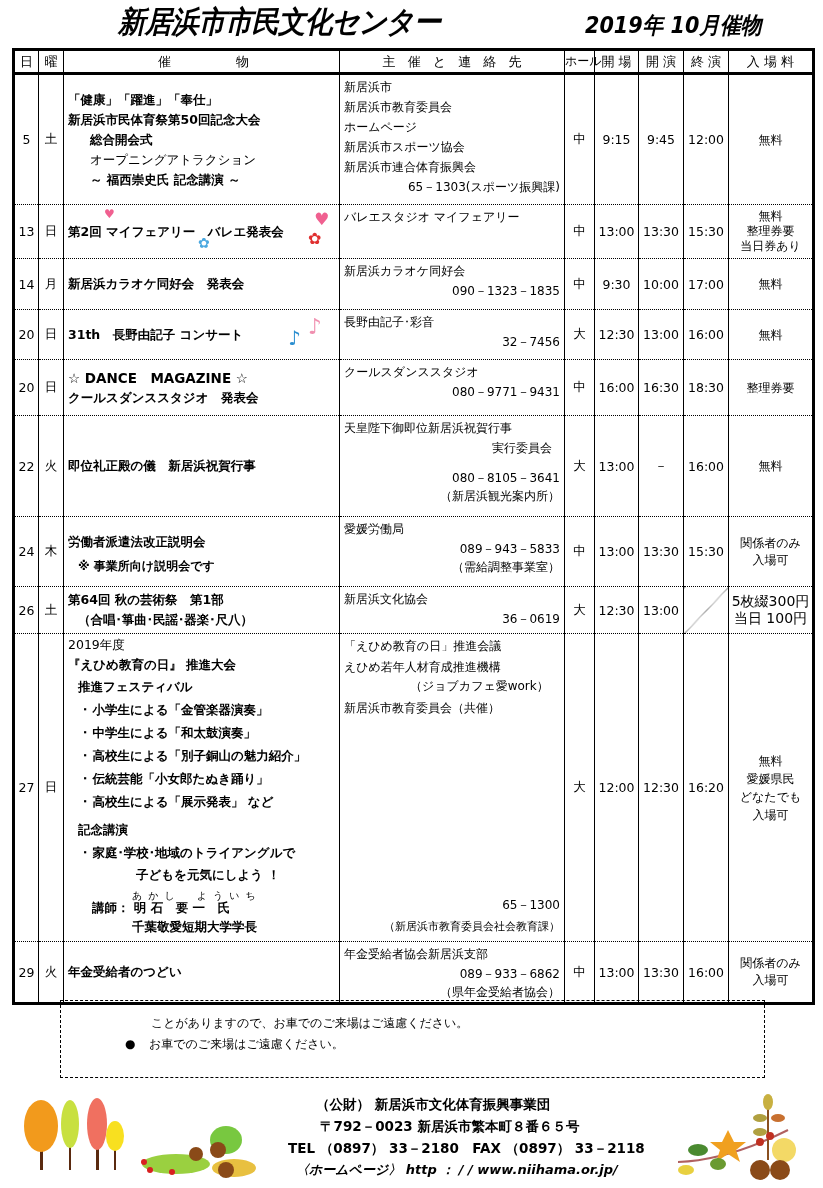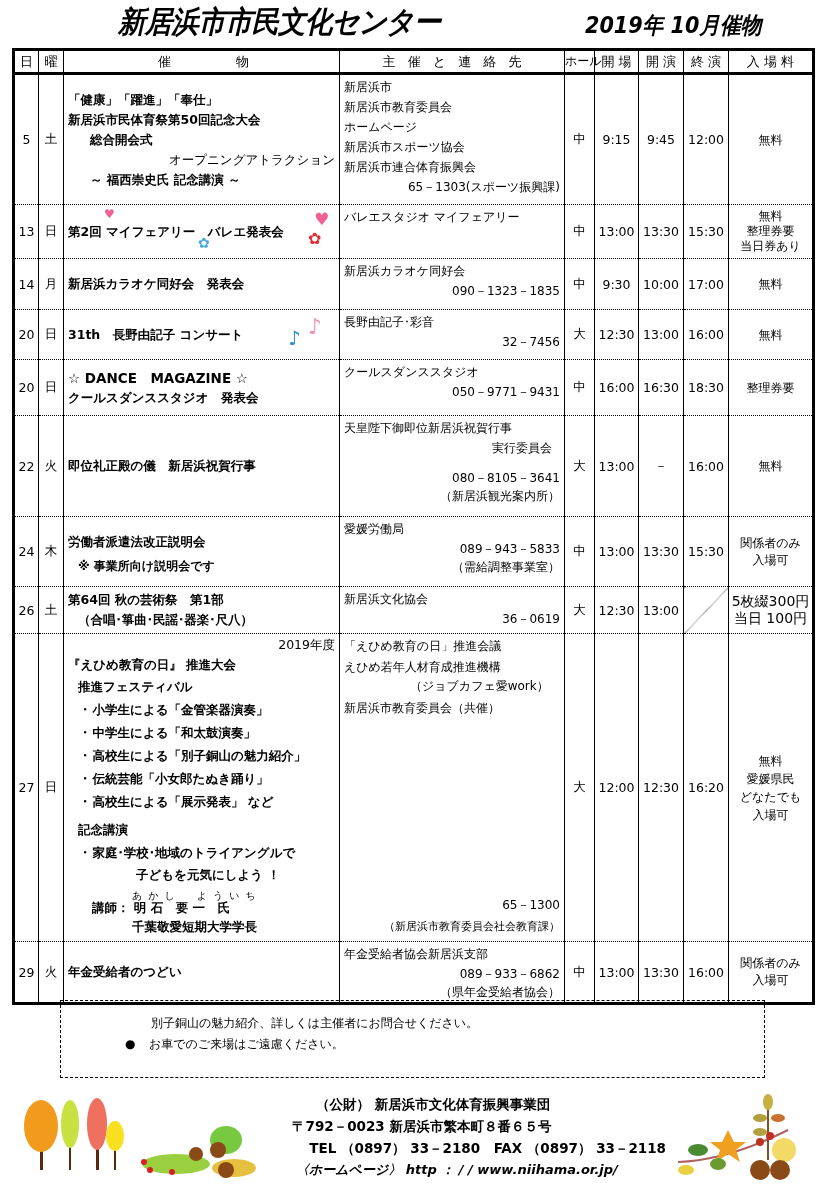--- a/index.html
+++ b/index.html
@@ -14,32 +14,32 @@
   table.sched tr:last-child td { border-bottom: none; }
   td.event { text-align: left !important; padding: 3px 4px !important; font-weight: bold; font-size: 12.5px; position: relative; }
   td.org { text-align: left !important; padding: 2px 4px !important; vertical-align: top !important; font-size: 12px; }
   .ln { display: block; line-height: 20px; white-space: nowrap; }
   .r { text-align: right; }
   .ind1 { padding-left: 22px; }
   .ind2 { padding-left: 10px; }
   .ind3 { padding-left: 68px; }
   .ind4 { padding-left: 14px; }
   .ind5 { padding-left: 24px; }
-  .plain { font-weight: normal; text-align: right; }
+  .plain { font-weight: normal; }
   .ruby-row { font-size: 10px; line-height: 9px; padding-left: 64px; letter-spacing: 6px; font-weight: normal; }
   .fee { font-size: 12px; line-height: 15px; }
   .slash { background: linear-gradient(to bottom right, transparent calc(50% - 0.5px), #555 50%, transparent calc(50% + 0.5px)); }
   .deco { position: absolute; font-size: 14px; }
   .notes { position: absolute; top: 1000px; left: 60px; width: 705px; height: 78px; border: 1px dashed #000; font-size: 12px; padding: 12px 0 0 66px; }
   .notes .item { line-height: 21px; }
   .notes .bullet { display: inline-block; width: 24px; margin-left: -2px; }
   .notes .cont { padding-left: 24px; line-height: 21px; }
   .footer { position: absolute; top: 1093px; left: 286px; width: 380px; font-weight: bold; font-size: 13.5px; }
   .footer .fl { line-height: 22px; white-space: nowrap; }
-  .f1 { padding-left: 30px; } .f2 { padding-left: 6px; } .f3 { padding-left: 2px; text-align: right; } .f4 { padding-left: 10px; font-style: italic; font-weight: bold; font-size: 13px; }
+  .f1 { padding-left: 30px; } .f2 { padding-left: 6px; margin-left: 28px; } .f3 { padding-left: 2px; } .f4 { padding-left: 10px; font-style: italic; font-weight: bold; font-size: 13px; }
   .art { position: absolute; }
 </style>
 </head>
 <body>
 
 <div class="title">新居浜市市民文化センター</div>
 <div class="month">2019年 10月催物</div>
 
 <table class="sched">
   <colgroup>
@@ -161,21 +161,21 @@
 
     <tr style="height:56px">
       <td style="border-left:none">20</td>
       <td>日</td>
       <td class="event">
         <span class="ln" style="font-size:13.5px">☆ DANCE　MAGAZINE ☆</span>
         <span class="ln">クールスダンススタジオ　発表会</span>
       </td>
       <td class="org">
         <span class="ln">クールスダンススタジオ</span>
-        <span class="ln r">050－9771－9431</span>
+        <span class="ln r">080－9771－9431</span>
       </td>
       <td>中</td>
       <td>16:00</td>
       <td>16:30</td>
       <td>18:30</td>
       <td class="fee">
           <span class="ln">整理券要</span>
         </td>
     </tr>
 
@@ -300,21 +300,21 @@
       <td>16:00</td>
       <td class="fee">
         <span class="ln" style="line-height:17px">関係者のみ</span>
         <span class="ln" style="line-height:17px">入場可</span>
       </td>
     </tr>
   </tbody>
 </table>
 
 <div class="notes">
-  <div class="cont">別子銅山の魅力紹介、詳しくは主催者にお問合せください。</div>
+  <div class="cont">ことがありますので、お車でのご来場はご遠慮ください。</div>
   <div class="item">
     <span class="bullet">●</span><span>お車でのご来場はご遠慮ください。</span>
   </div>
 </div>
 
 <svg class="art" style="left:14px;top:1092px" width="110" height="80" viewBox="0 0 110 80">
   <rect x="26" y="40" width="3" height="38" fill="#5a2a10"></rect>
   <ellipse cx="27" cy="34" rx="17" ry="26" fill="#f29a1c"></ellipse>
   <rect x="55" y="40" width="2" height="38" fill="#5a2a10"></rect>
   <ellipse cx="56" cy="32" rx="9" ry="24" fill="#c8e040"></ellipse>

